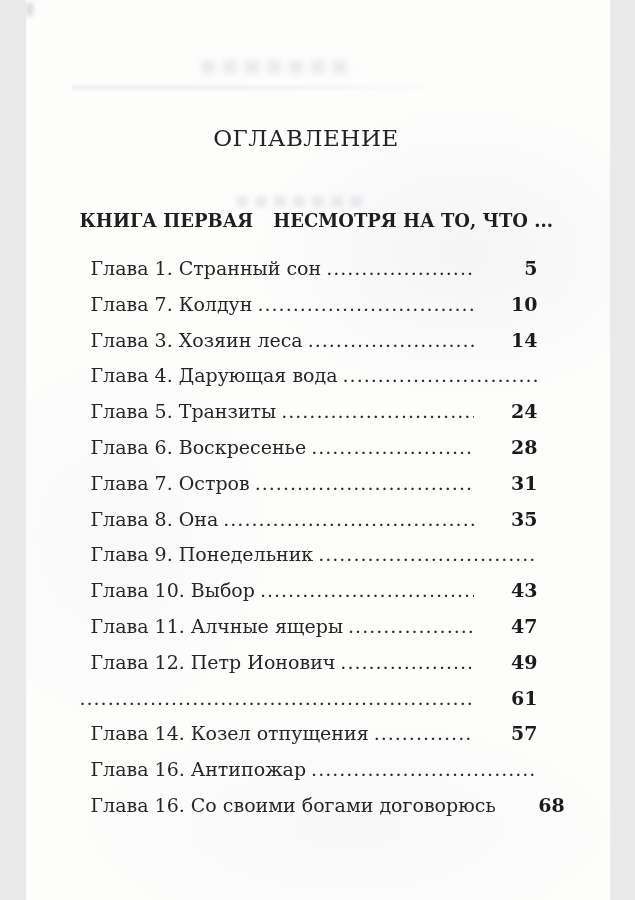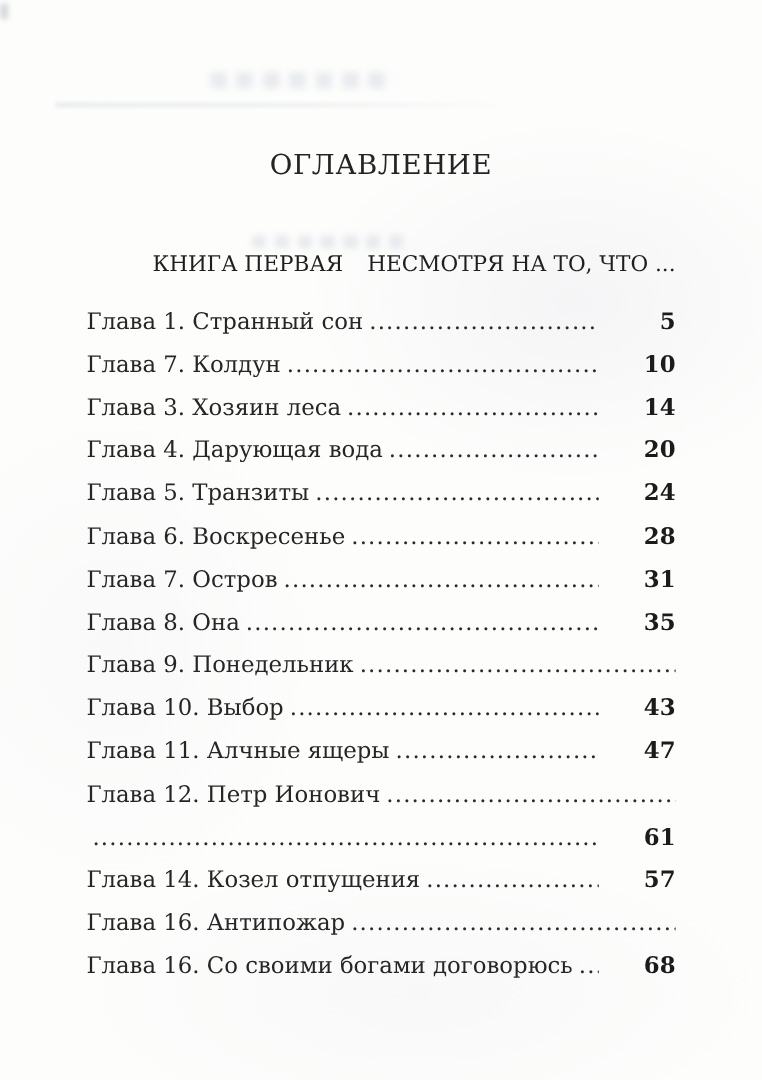--- a/index.html
+++ b/index.html
@@ -2,25 +2,25 @@
 <html><head>
 <meta charset="utf-8">
 <style>
   html, body {
     margin: 0;
     padding: 0;
     background: #e9e9e9;
   }
   .page {
     position: relative;
-    width: 635px;
+    width: 584px;
     height: 900px;
     margin: 0 auto;
     box-sizing: border-box;
-    padding: 124px 72px 0 72px;
+    padding: 124px 72px 0 49px;
     background-color: #fdfdfc;
     background-image:
       radial-gradient(ellipse 320px 220px at 75% 28%, rgba(244,244,246,0.9), rgba(253,253,252,0) 70%),
       radial-gradient(ellipse 260px 300px at 15% 60%, rgba(248,248,249,0.8), rgba(253,253,252,0) 70%),
       radial-gradient(ellipse 400px 160px at 55% 92%, rgba(247,247,248,0.8), rgba(253,253,252,0) 75%);
     font-family: "DejaVu Serif", "Liberation Serif", serif;
     color: #262626;
     overflow: hidden;
   }
 
@@ -50,42 +50,43 @@
     margin: 0;
     font-size: 23px;
     font-weight: normal;
     line-height: 28px;
     text-align: center;
     letter-spacing: 0.5px;
     color: #242424;
   }
 
   .section-heading {
-    margin: 56px 0 0 25px;
+    margin: 56px 0 0 5px;
     font-size: 18px;
-    font-weight: normal;
+    font-weight: bold;
     line-height: 26px;
     white-space: nowrap;
     color: #1f1f1f;
     text-align: right;
   }
   .section-heading .heading-subtitle { margin-left: 20px; }
 
   .toc-list { margin-top: 17px; }
 
   .toc-row {
     display: flex;
     align-items: baseline;
     line-height: 35.8px;
     font-size: 19px;
     white-space: nowrap;
   }
   .toc-row .entry-label {
     flex: 0 0 auto;
     color: #262626;
+    margin-left: 16px;
   }
   .toc-row .dot-leader {
     flex: 1 1 auto;
     overflow: hidden;
     padding-left: 5px;
     letter-spacing: 1px;
     color: #2b2b2b;
   }
   .toc-row .entry-page {
     flex: 0 0 64px;
@@ -123,21 +124,20 @@
         <span class="entry-page">10</span>
     </div>
     <div class="toc-row">
       <span class="entry-label">Глава 3. Хозяин леса</span>
         <span class="dot-leader">........................................................................................................................................</span>
         <span class="entry-page">14</span>
     </div>
     <div class="toc-row">
       <span class="entry-label">Глава 4. Дарующая вода</span>
         <span class="dot-leader">........................................................................................................................................</span>
-        <span class="entry-page">20</span>
     </div>
     <div class="toc-row">
       <span class="entry-label">Глава 5. Транзиты</span>
         <span class="dot-leader">........................................................................................................................................</span>
         <span class="entry-page">24</span>
     </div>
     <div class="toc-row">
       <span class="entry-label">Глава 6. Воскресенье</span>
         <span class="dot-leader">........................................................................................................................................</span>
         <span class="entry-page">28</span>
@@ -162,20 +162,21 @@
         <span class="entry-page">43</span>
     </div>
     <div class="toc-row">
       <span class="entry-label">Глава 11. Алчные ящеры</span>
         <span class="dot-leader">........................................................................................................................................</span>
         <span class="entry-page">47</span>
     </div>
     <div class="toc-row">
       <span class="entry-label">Глава 12. Петр Ионович</span>
         <span class="dot-leader">........................................................................................................................................</span>
+        <span class="entry-page">49</span>
     </div>
     <div class="toc-row">
         <span class="dot-leader">........................................................................................................................................</span>
         <span class="entry-page">61</span>
     </div>
     <div class="toc-row">
       <span class="entry-label">Глава 14. Козел отпущения</span>
         <span class="dot-leader">........................................................................................................................................</span>
         <span class="entry-page">57</span>
     </div>

